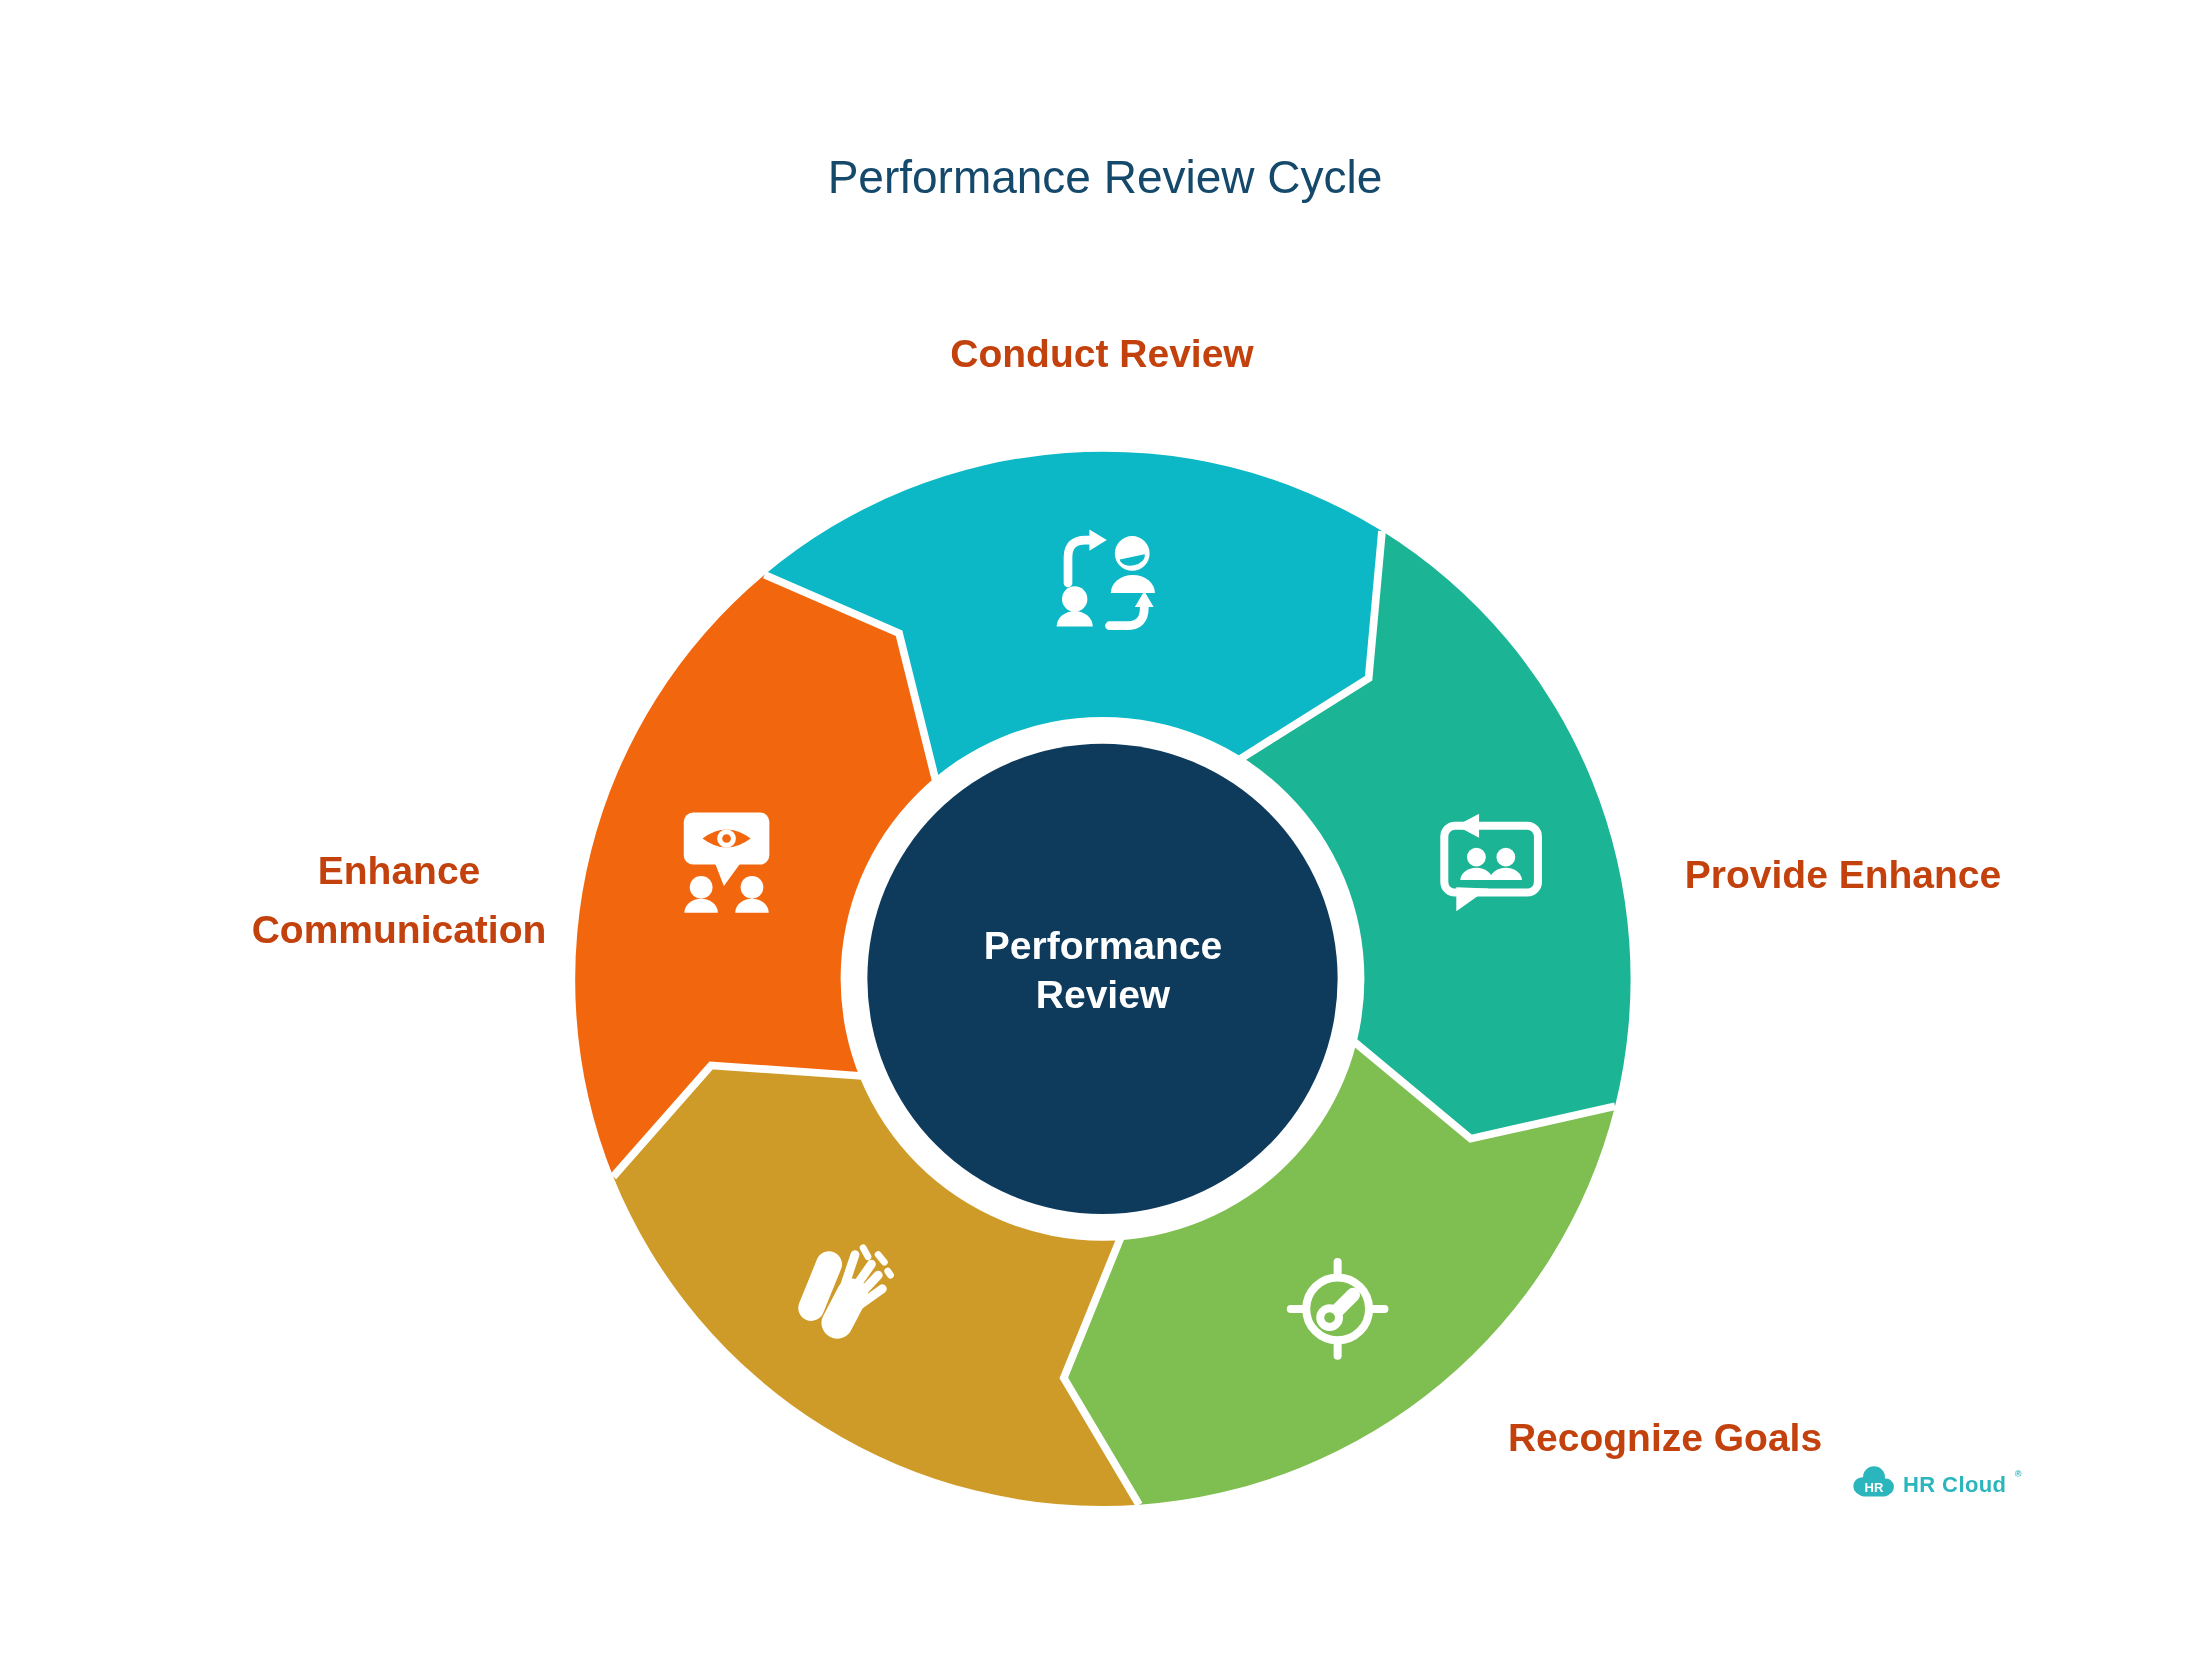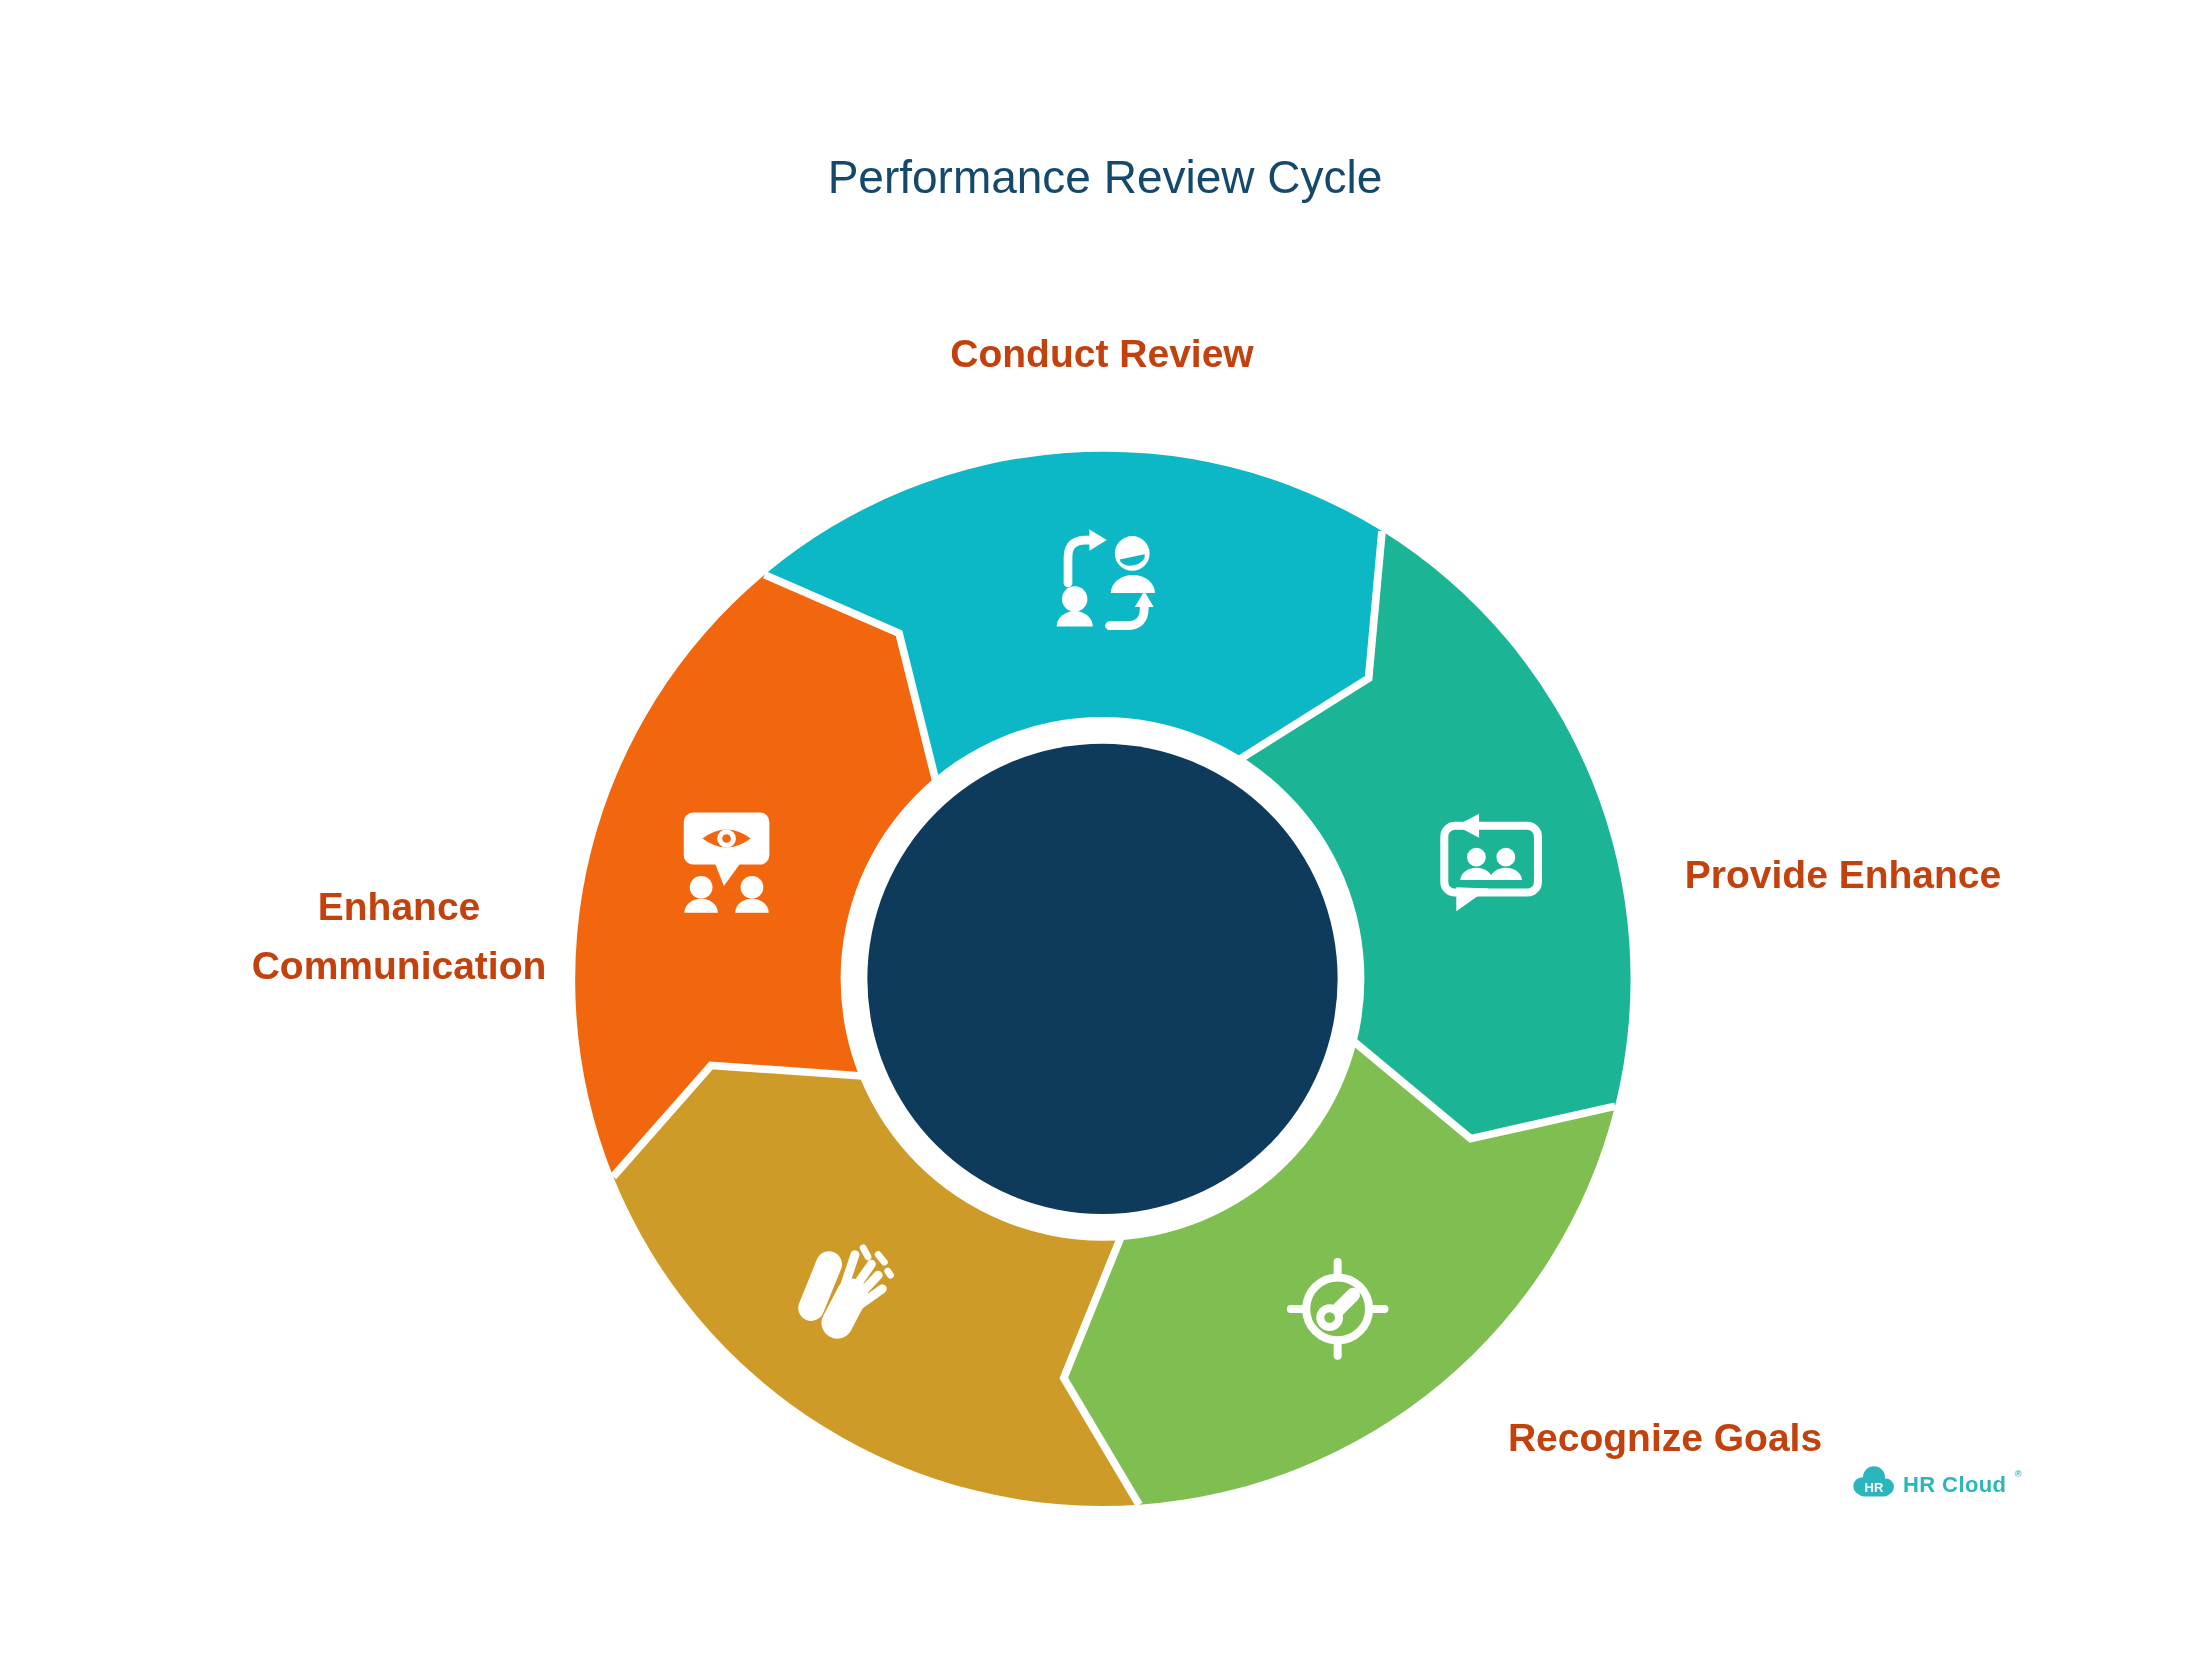--- a/index.html
+++ b/index.html
@@ -20,21 +20,21 @@
   .seg-label{
     position:absolute;transform:translate(-50%,-50%);
     font-size:39px;font-weight:700;color:#c2410c;
     white-space:nowrap;text-align:center;
   }
   .seg-label.wrap{white-space:normal;width:380px;line-height:59px;}
   .label-conduct{left:1102px;top:354px;}
   .label-provide{left:1843px;top:875px;}
   .label-recognize{left:1665px;top:1438px;}
   .label-reward{left:473px;top:1462px;}
-  .label-enhance{left:399px;top:936px;}
+  .label-enhance{left:399px;top:900px;}
   .center-label{
     position:absolute;left:1103px;top:970px;
     transform:translate(-50%,-50%);
     color:#ffffff;font-size:39px;font-weight:700;
     line-height:49px;text-align:center;white-space:nowrap;
   }
   .logo{
     position:absolute;left:1852px;top:1465px;
     display:flex;align-items:center;gap:7px;
   }
@@ -118,20 +118,24 @@
       <path d="M44,47 Q80,20 116,47 Q80,74 44,47 Z" fill="#F2670D"></path>
       <circle cx="80" cy="47" r="14" fill="#fff"></circle>
       <circle cx="80" cy="47" r="6.5" fill="#F2670D"></circle>
       <circle cx="42" cy="120" r="17" fill="#fff"></circle>
       <circle cx="118" cy="120" r="17" fill="#fff"></circle>
       <path d="M17,158 A25,21 0 0 1 67,158 Z" fill="#fff"></path>
       <path d="M93,158 A25,21 0 0 1 143,158 Z" fill="#fff"></path>
     </g>
   </svg>
 
+  <div class="center-label">
+    <div>Performance</div>
+    <div>Review</div>
+  </div>
 
   <div class="seg-label label-conduct">Conduct Review</div>
   <div class="seg-label label-provide">Provide Enhance</div>
   <div class="seg-label label-recognize">Recognize Goals</div>
   <div class="seg-label label-enhance wrap">Enhance Communication</div>
 
   <div class="logo">
     <svg class="logo-cloud" viewBox="0 0 64 48">
       <g fill="#2BB5BC">
         <circle cx="15" cy="30" r="13"></circle>

